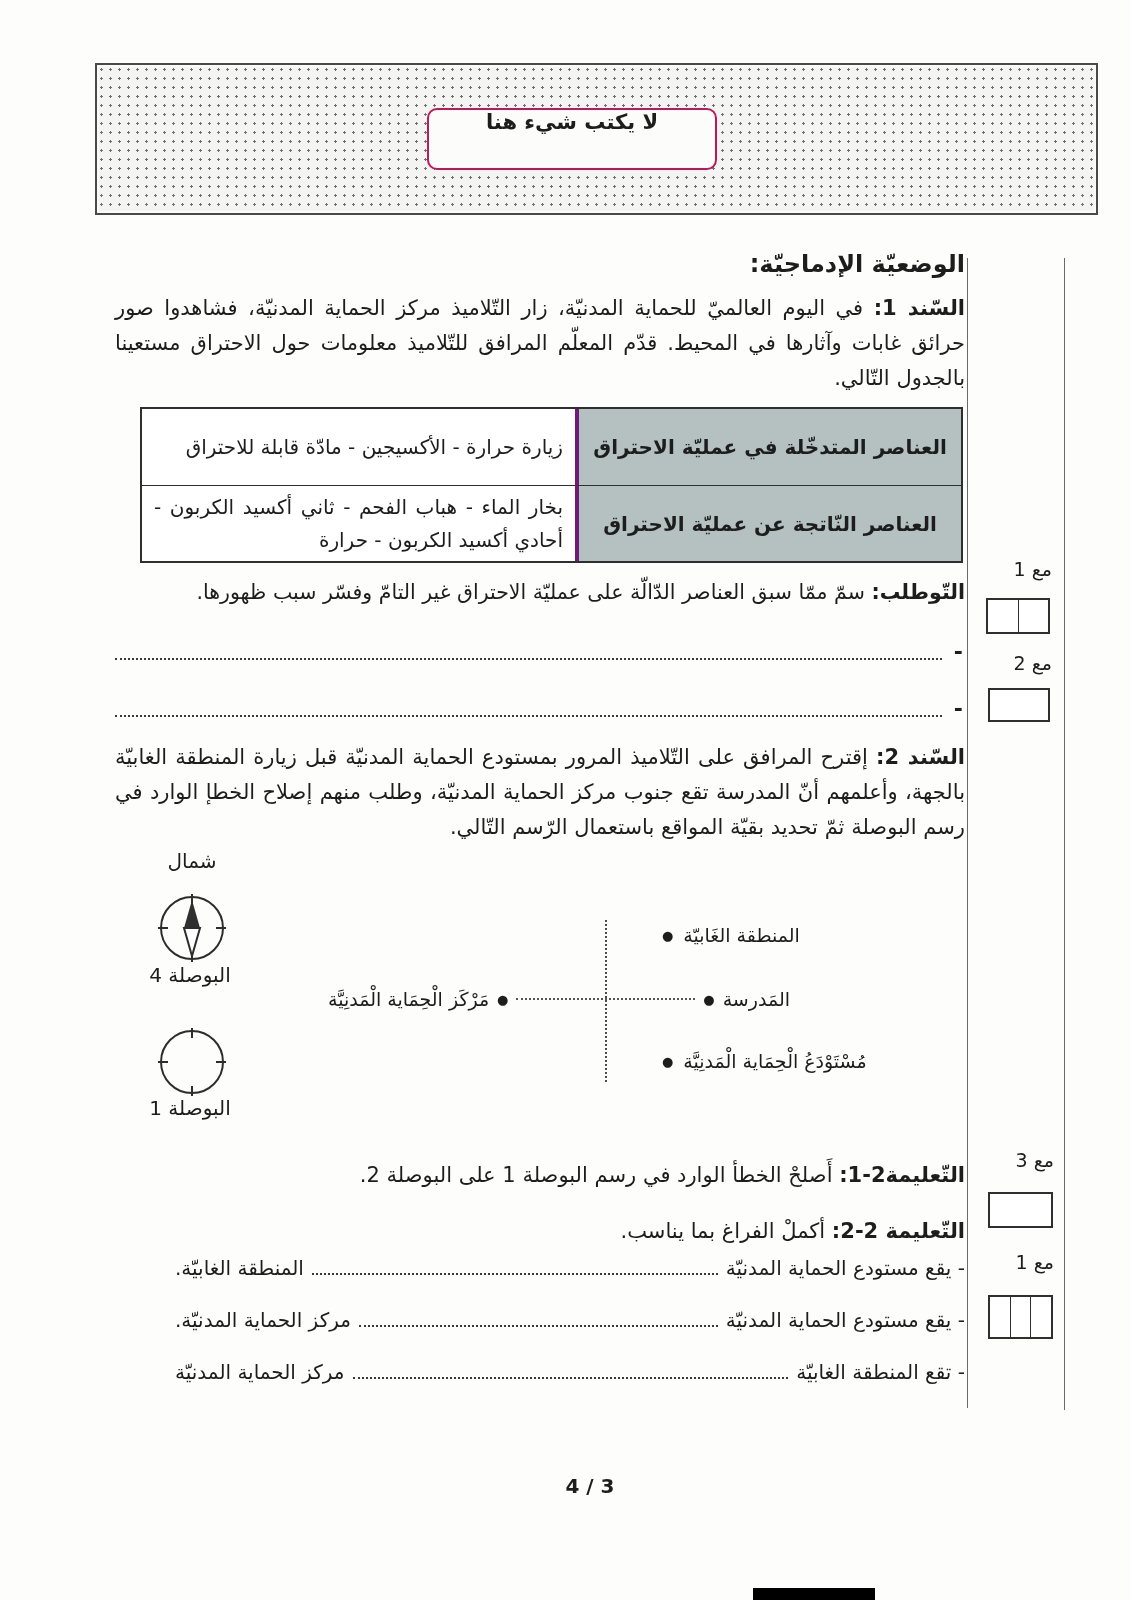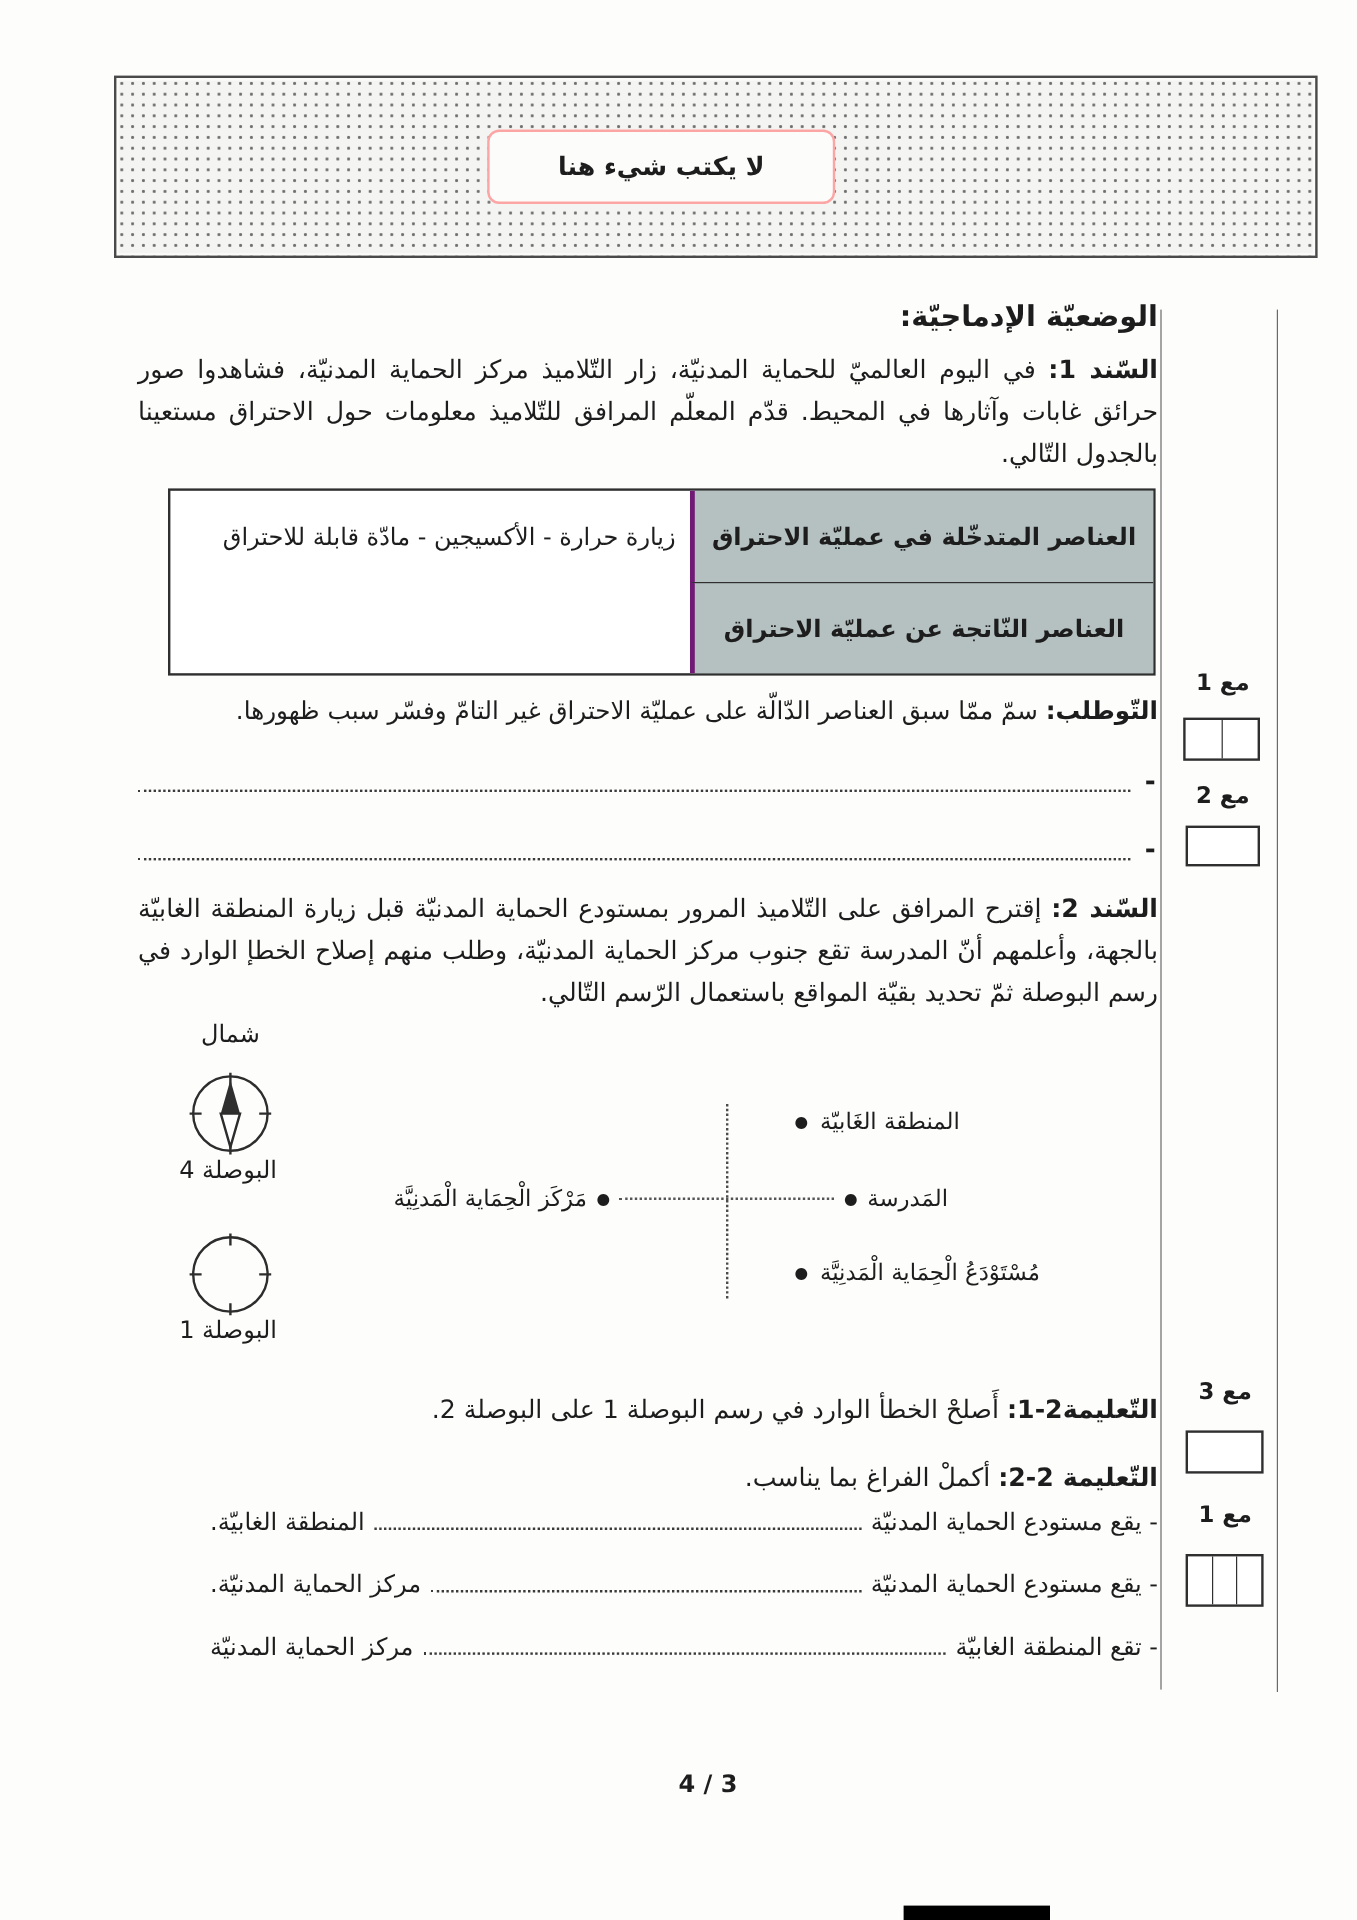--- a/index.html
+++ b/index.html
@@ -13,23 +13,23 @@
   
   .band {
     position:absolute; left:95px; top:63px; width:1003px; height:152px;
     border:2px solid #4a4a4a;
     background-color:#f4f4f2;
     background-image:radial-gradient(#6f6f6f 1.1px, transparent 1.3px);
     background-size:9px 9px;
     box-shadow:inset 0 0 0 2px #fbfbfa;
   }
   .no-write-box {
-    position:absolute; left:406px; top:108px; width:290px; height:62px;
-    background:#fcfcfb; border:2px solid #fca5a5; border-radius:10px;
-    display:flex; align-items:center; justify-content:center;
+    position:absolute; left:427px; top:108px; width:290px; height:62px;
+    background:#fcfcfb; border:2px solid #be185d; border-radius:10px;
+    display:flex; align-items:flex-start; justify-content:center;
     font-size:21px; font-weight:bold; letter-spacing:1px;
   }
   
   .rule-v { position:absolute; width:0; border-left:1.5px solid #6a6a6a; }
   .rule-inner { left:967px; top:258px; height:1150px; }
   .rule-outer { left:1064px; top:258px; height:1152px; }
 
   .title { position:absolute; left:115px; top:250px; width:850px;
            font-size:24px; font-weight:bold; }
   .para  { position:absolute; left:115px; width:850px;
@@ -83,22 +83,22 @@
   .row-school .bullet { margin:0 8px; }
   .connector { flex:1; height:0; border-bottom:2px dotted #555; align-self:center; }
 
   
   .blank-row { position:absolute; left:175px; width:790px; display:flex;
                align-items:flex-end; font-size:20px; }
   .blank-row .dotline { margin:0 8px 5px 8px; }
   .bl-0 { top:1256px; } .bl-1 { top:1308px; } .bl-2 { top:1360px; }
 
   
-  .score-label { position:absolute; width:66px; text-align:center;
-                 font-size:19px; font-weight:bold; }
+  .score-label { position:absolute; width:66px; 
+                 font-size:19px; font-weight:normal; }
   .score-box { position:absolute; display:flex; border:2px solid #2f2f2f; background:#fff; direction:ltr; }
   .score-box .c { flex:1; }
   .score-box .c + .c { border-left:1.8px solid #2f2f2f; }
   .sl-1 { left:986px; top:558px; }
   .sb-1 { left:986px; top:598px; width:64px; height:36px; }
   .sl-2 { left:986px; top:652px; }
   .sb-2 { left:988px; top:688px; width:62px; height:34px; }
   .sl-3 { left:988px; top:1149px; }
   .sb-3 { left:988px; top:1192px; width:65px; height:36px; }
   .sl-4 { left:988px; top:1251px; }
@@ -127,20 +127,21 @@
 
   <div class="para p-sanad1">
     <b>السّند 1:</b>
     <span>في اليوم العالميّ للحماية المدنيّة، زار التّلاميذ مركز الحماية المدنيّة، فشاهدوا صور حرائق غابات وآثارها في المحيط. قدّم المعلّم المرافق للتّلاميذ معلومات حول الاحتراق مستعينا بالجدول التّالي.</span>
   </div>
 
   <div class="info-table">
     <div class="cell hd">العناصر المتدخّلة في عمليّة الاحتراق</div>
     <div class="cell val">زيارة حرارة - الأكسيجين - مادّة قابلة للاحتراق</div>
     <div class="cell hd row2">العناصر النّاتجة عن عمليّة الاحتراق</div>
+    <div class="cell val row2">بخار الماء - هباب الفحم - ثاني أكسيد الكربون - أحادي أكسيد الكربون - حرارة</div>
   </div>
 
   <div class="para p-taalima1">
     <b>التّوطلب:</b>
     <span>سمّ ممّا سبق العناصر الدّالّة على عمليّة الاحتراق غير التامّ وفسّر سبب ظهورها.</span>
   </div>
 
   <div class="ans-row ans-1">
     <span>-</span>
     <div class="dotline"></div>

